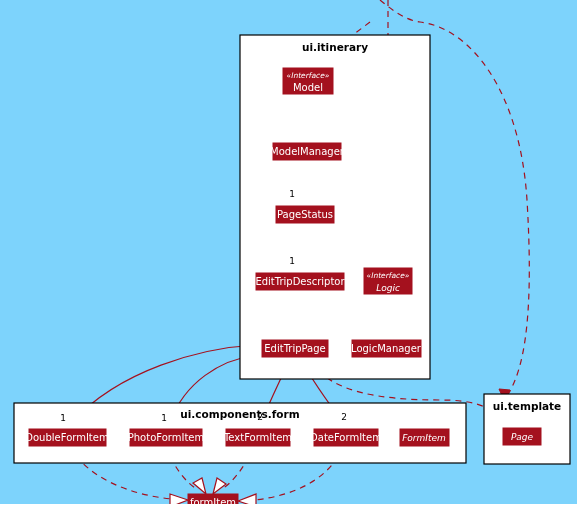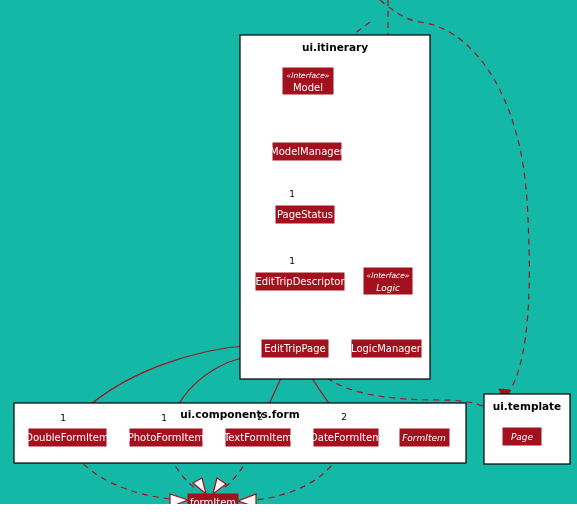--- a/index.html
+++ b/index.html
@@ -8,21 +8,21 @@
     padding: 0;
     background: #ffffff;
   }
   body {
     font-family: "DejaVu Sans", "Liberation Sans", sans-serif;
   }
   #diagram-root {
     position: relative;
     width: 577px;
     height: 504px;
-    background: #14b8a6;
+    background: #7dd3fc;
     overflow: hidden;
   }
   #diagram-svg {
     position: absolute;
     top: 0;
     left: 0;
     width: 577px;
     height: 518px;
   }
   .pkg-rect {

